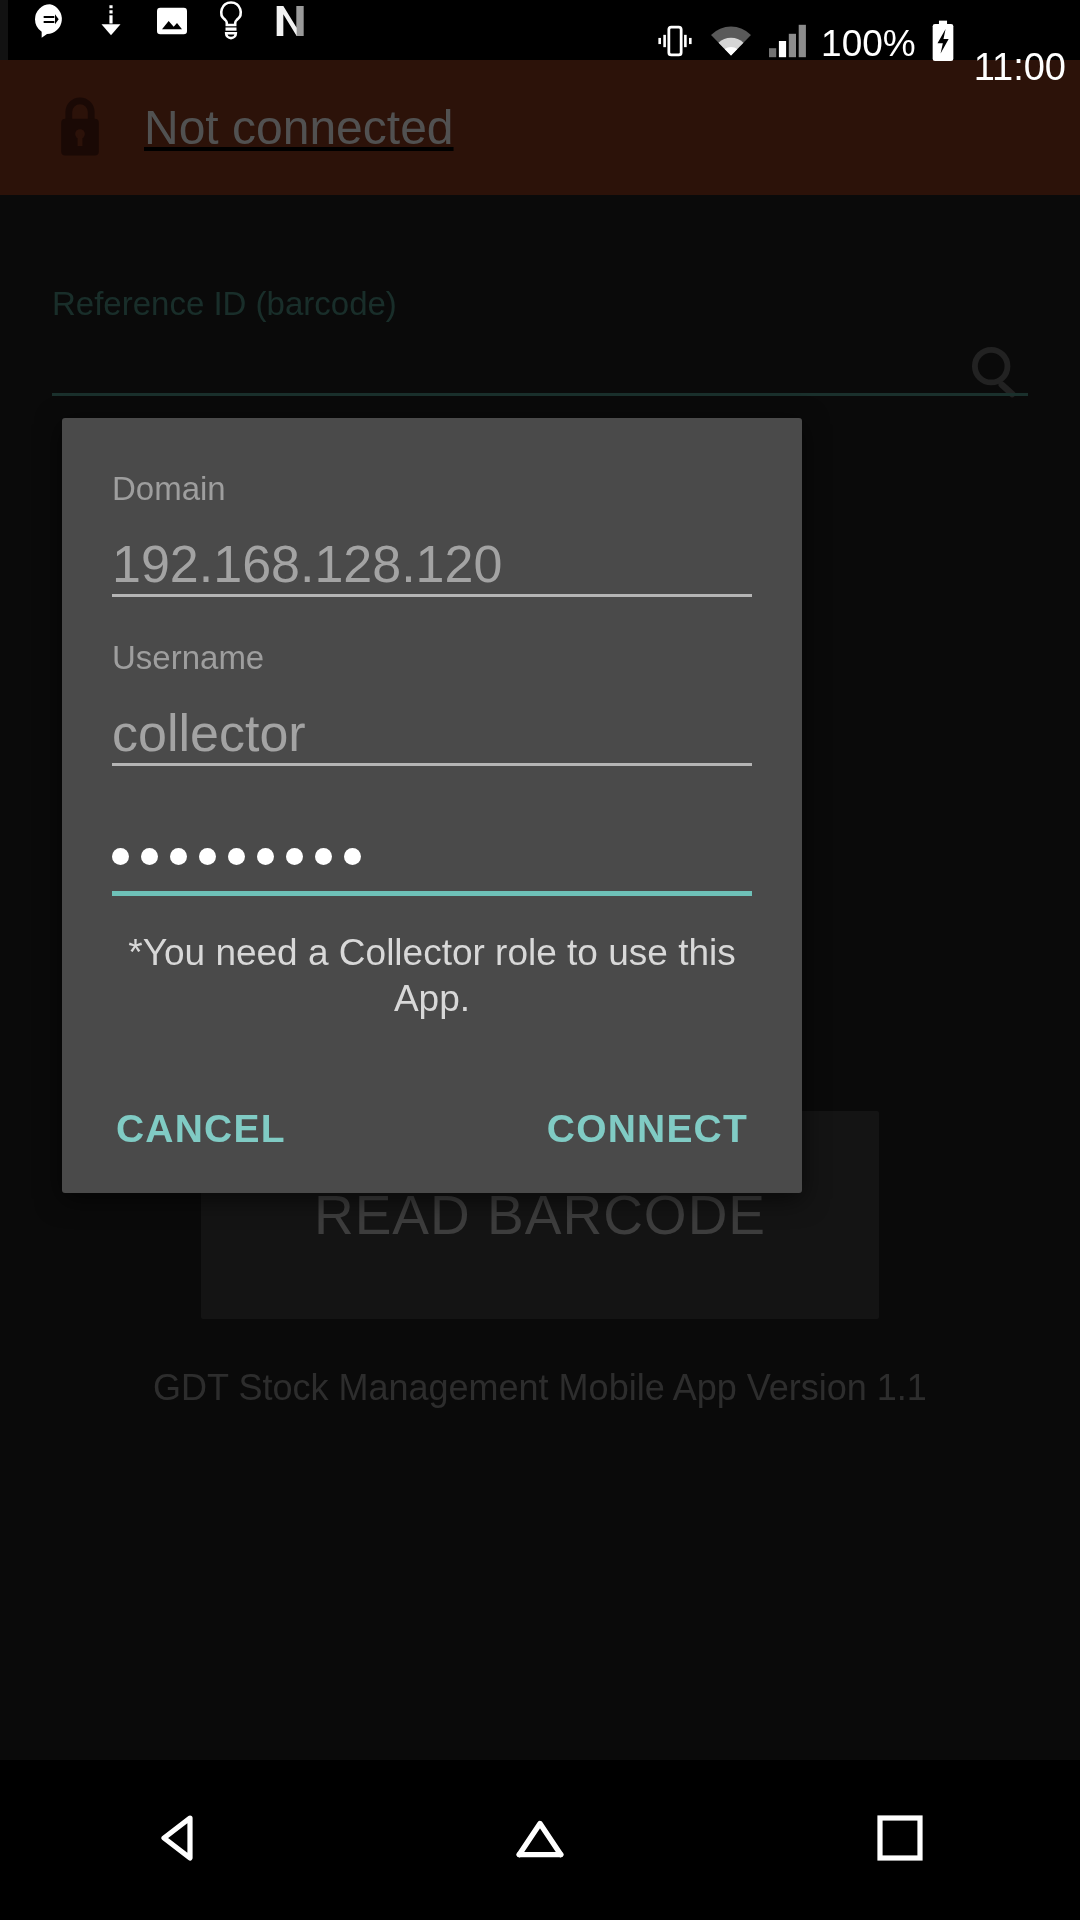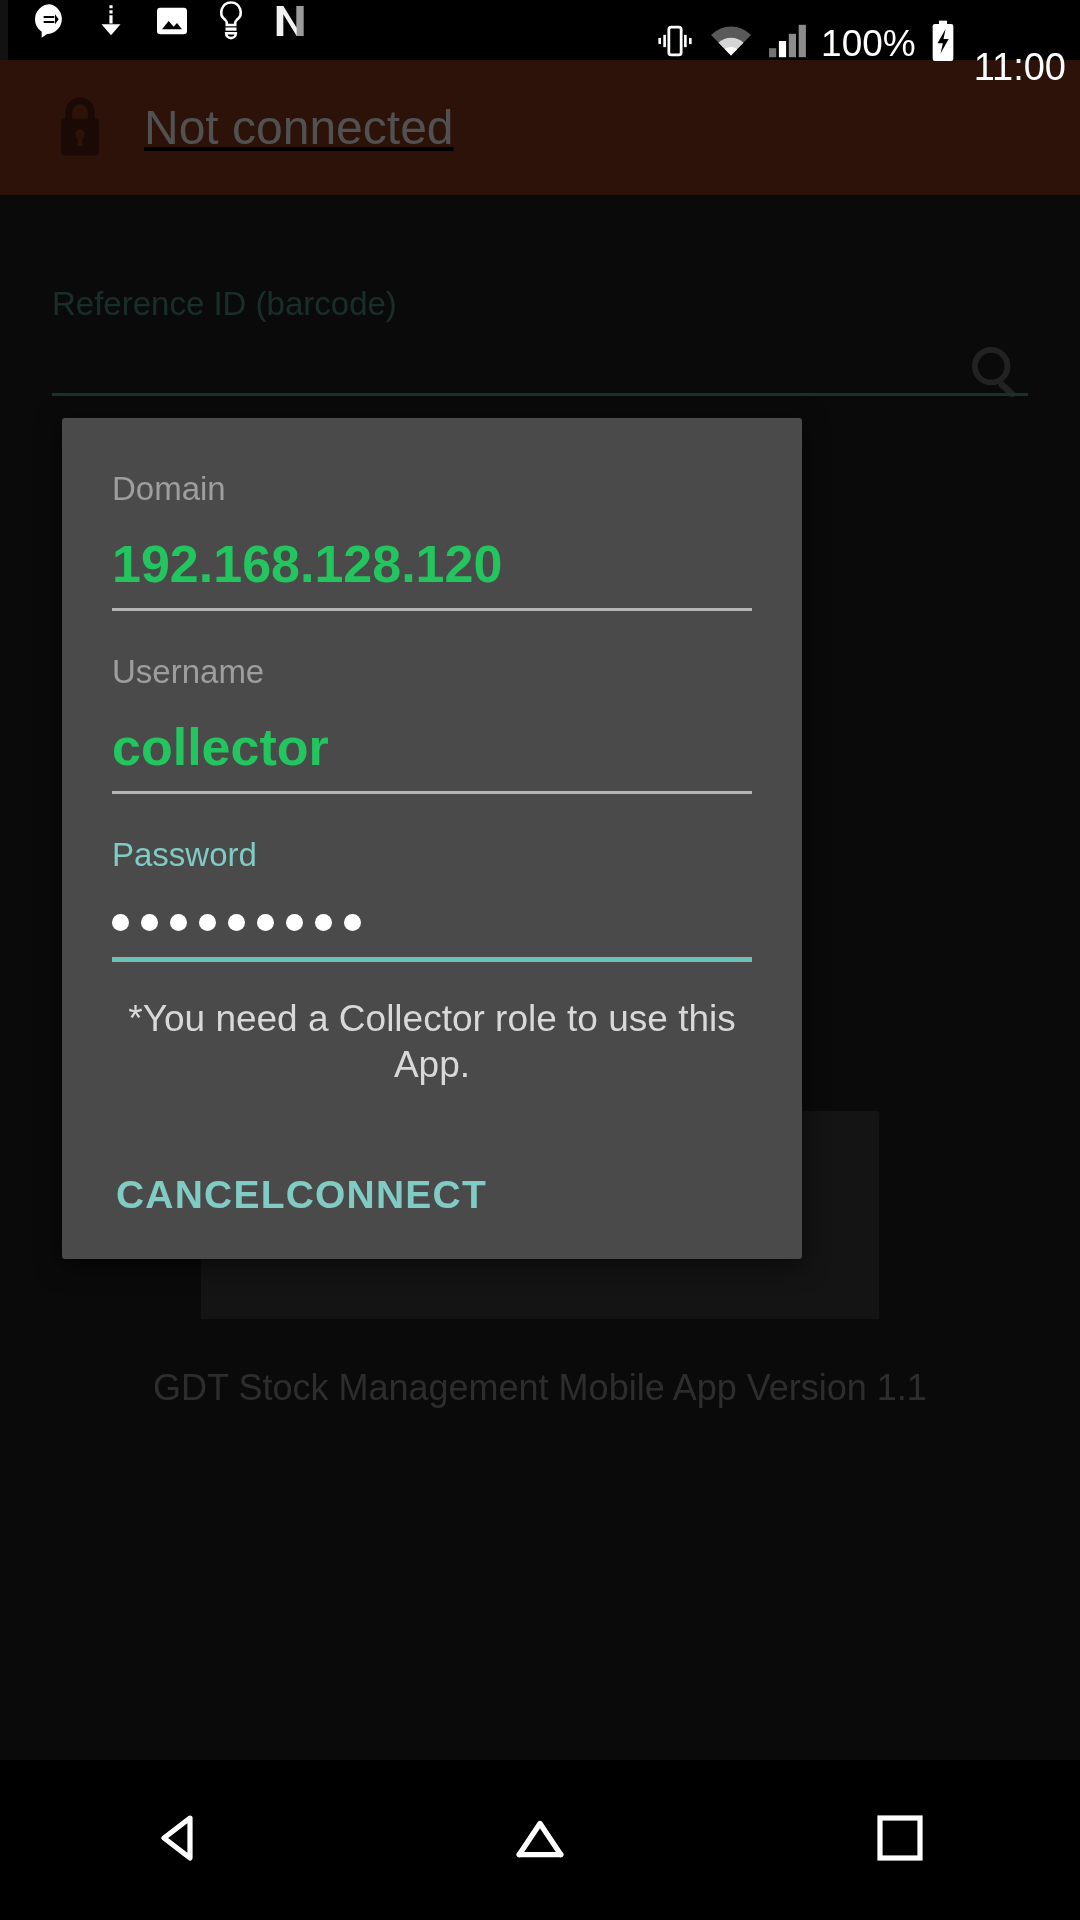--- a/index.html
+++ b/index.html
@@ -69,34 +69,34 @@
   .dialog{
     position:absolute; top:418px; left:62px; width:740px;
     background:#4a4a4a; border-radius:3px; z-index:30;
     box-shadow:0 6px 26px rgba(0,0,0,0.6);
     padding:52px 50px 0 50px;
   }
   .field{ margin-bottom:0; }
   .field-label{ font-size:33px; color:#9e9e9e; display:block; }
   .field-label.accent{ color:#80cbc4; }
   .field-value{
-    font-size:52px; color:#22c55e; display:block;
-    padding-top:26px; padding-bottom:14px; min-height:72px;font-weight:bold;
+    font-size:52px; color:#a3a3a3; display:block;
+    padding-top:26px; min-height:72px;
   }
   .field-rule{ height:3px; background:#b5b5b5; width:100%; }
   .field-rule.accent{ height:5px; background:#6ec1b8; }
   .dots{ display:flex; gap:12px; align-items:center; padding-top:40px; padding-bottom:26px; }
   .dot{ width:17px; height:17px; border-radius:50%; background:#fff; }
   .field-spacer{ height:42px; }
   .note{
     color:#d8d8d8; font-size:37px; text-align:center;
     padding-top:34px; line-height:1.25;
   }
   .dialog-actions{
-    display:flex; justify-content:flex-start; align-items:center;
+    display:flex; justify-content:space-between; align-items:center;
     padding:84px 4px 42px 4px;
   }
   .dlg-btn{
     color:#80cbc4; font-size:39px; font-weight:700; letter-spacing:1.2px;
     background:none; border:none; font-family:"Liberation Sans", sans-serif;
     cursor:pointer;
   }
 
   
   .navbar{
@@ -226,21 +226,20 @@
 
     <div class="field">
       <span class="field-label">Username</span>
       <span class="field-value">collector</span>
       <div class="field-rule"></div>
     </div>
 
     <div class="field-spacer"></div>
 
     <div class="field">
-      <span class="field-label accent">Password</span>
       <div class="dots">
         <span class="dot"></span>
         <span class="dot"></span>
         <span class="dot"></span>
         <span class="dot"></span>
         <span class="dot"></span>
         <span class="dot"></span>
         <span class="dot"></span>
         <span class="dot"></span>
         <span class="dot"></span>

